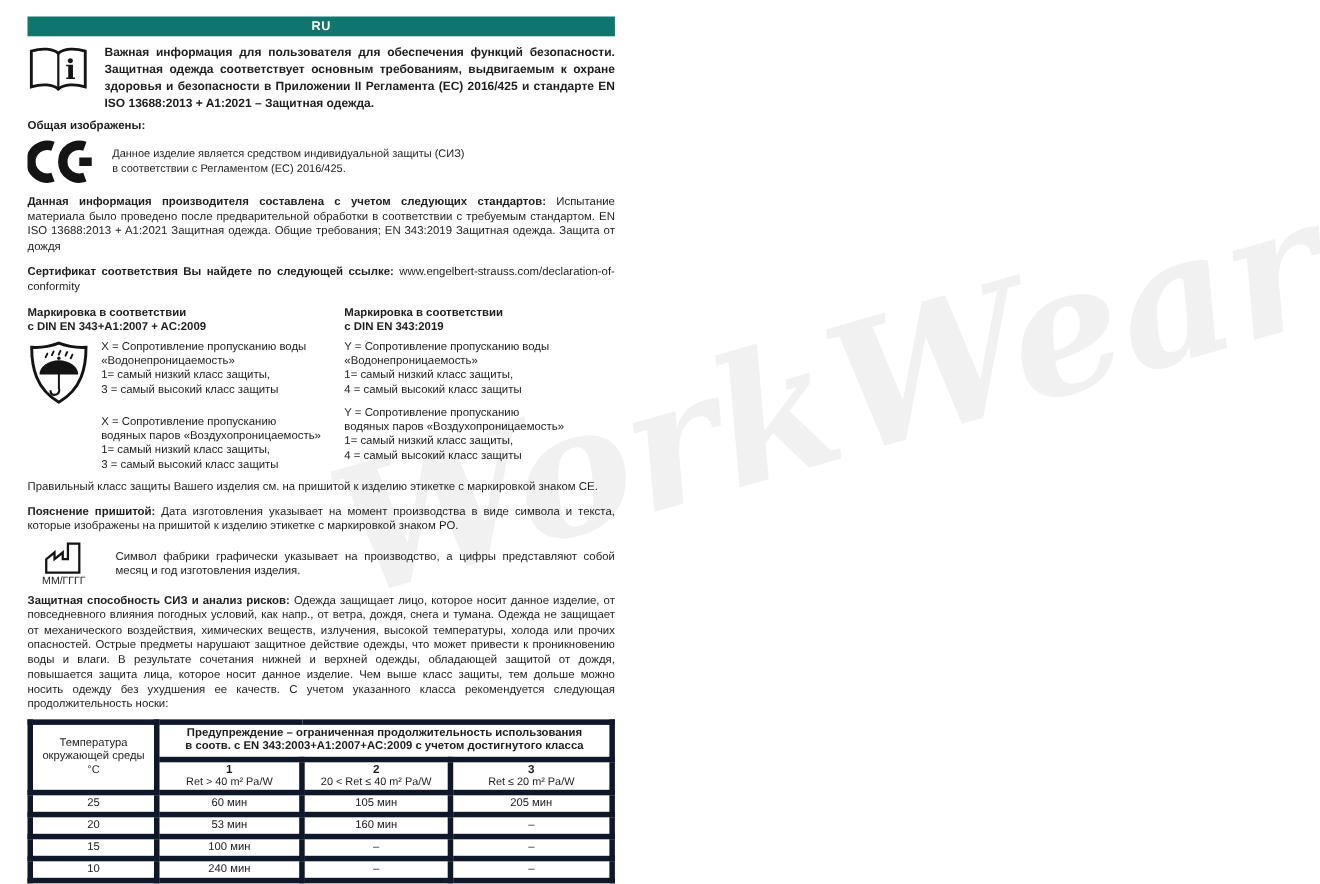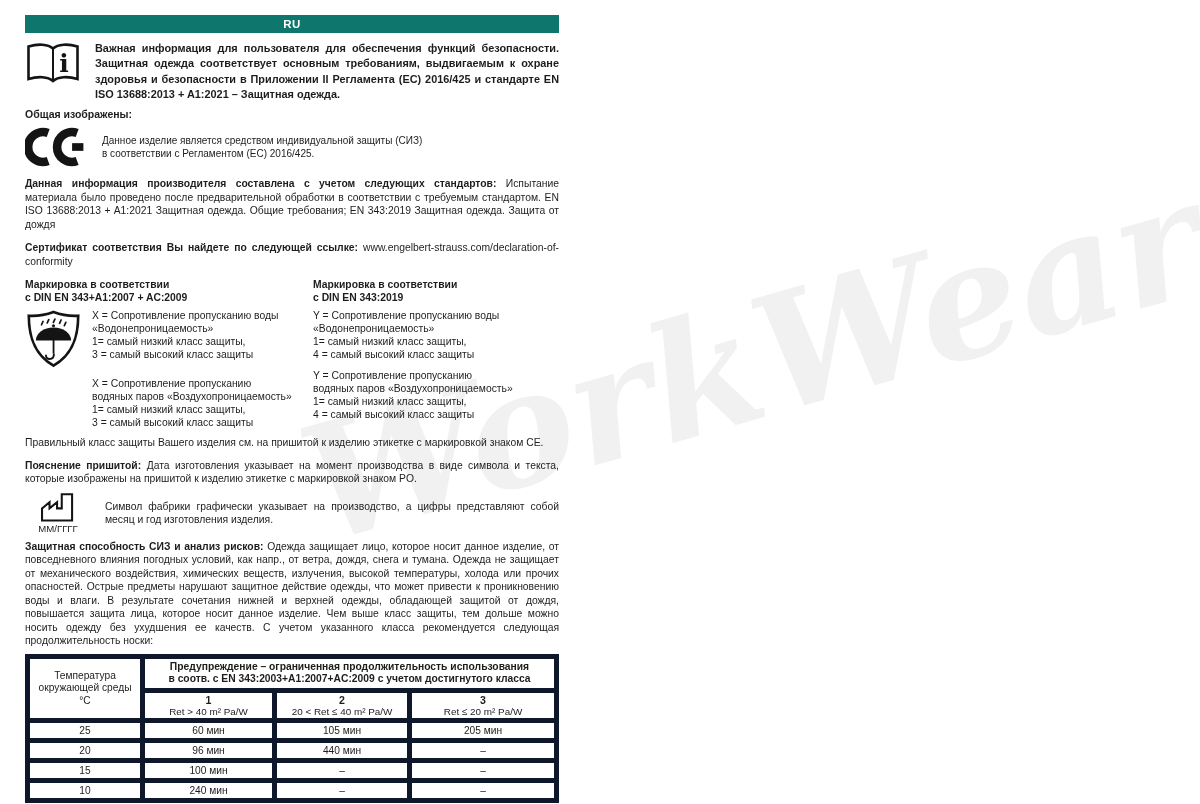--- a/index.html
+++ b/index.html
@@ -185,22 +185,22 @@
       </thead>
       <tbody>
           <tr>
             <td>25</td>
             <td>60 мин</td>
             <td>105 мин</td>
             <td>205 мин</td>
           </tr>
           <tr>
             <td>20</td>
-            <td>96 мин</td>
-            <td>440 мин</td>
+            <td>53 мин</td>
+            <td>160 мин</td>
             <td>–</td>
           </tr>
           <tr>
             <td>15</td>
             <td>100 мин</td>
             <td>–</td>
             <td>–</td>
           </tr>
           <tr>
             <td>10</td>

